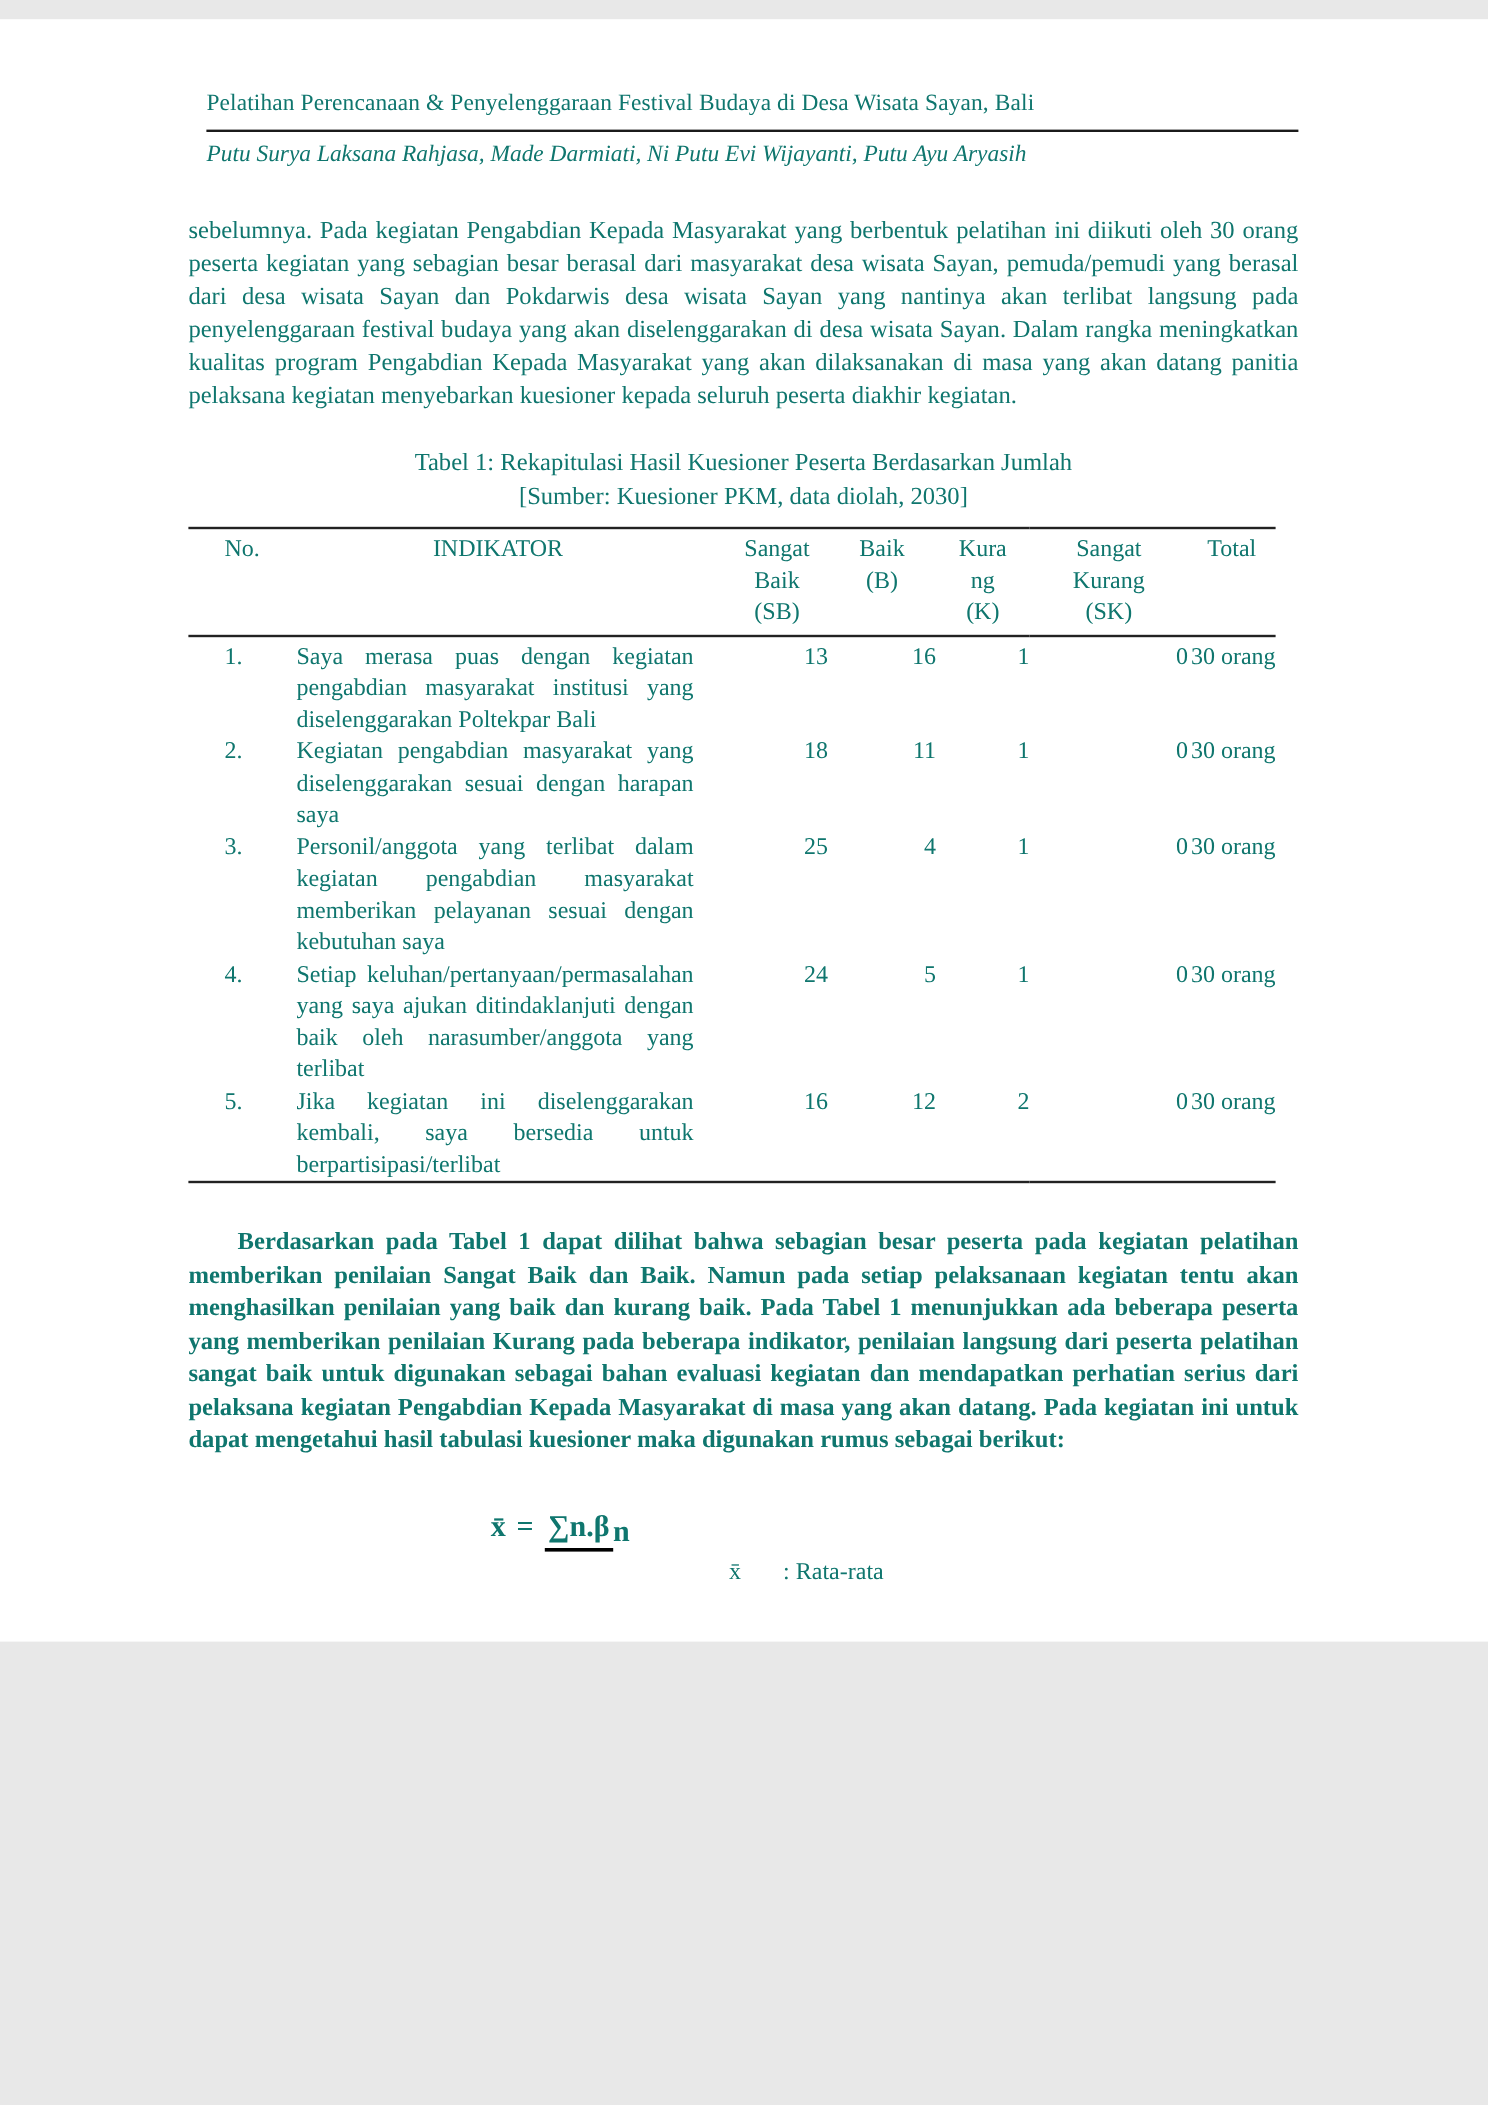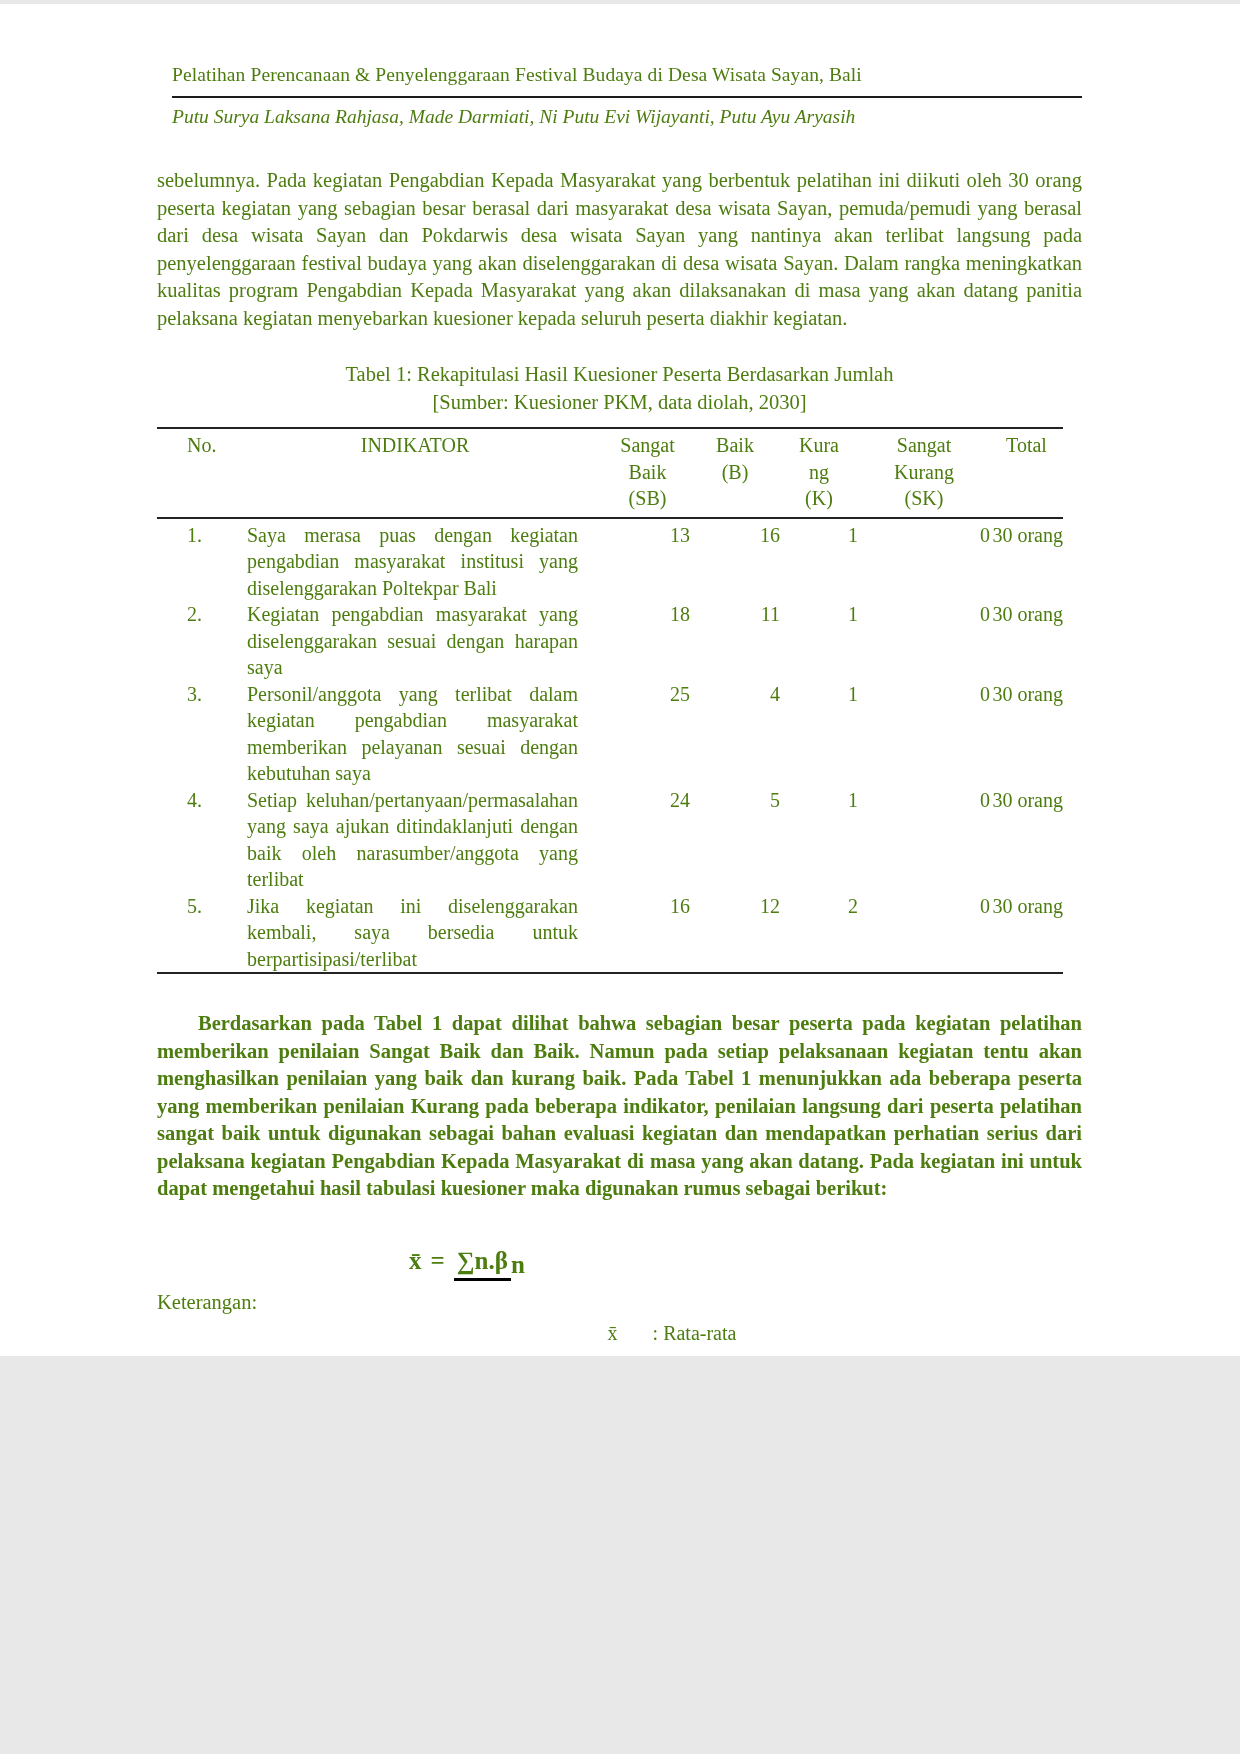--- a/index.html
+++ b/index.html
@@ -1,24 +1,24 @@
 <!DOCTYPE html>
 <html><head>
 <meta charset="utf-8">
 <style>
   * { box-sizing: border-box; }
   html,body { margin:0; padding:0; background:#e8e8e8; }
   .page {
     position: relative;
     width: 1240px;
     height: 1352px;
-    margin: 4px auto;
+    margin: 16px auto;
     background: #ffffff;
     font-family: "Liberation Serif", serif;
-    color: #4d7c0f;
+    color: #0f766e;
     overflow: hidden;
   }
   .content {
     position: absolute;
     left: 157px;
     top: 58px;
     width: 925px;
   }
   .running-title {
     font-size: 19.5px;
@@ -233,21 +233,20 @@
 
     <div class="formula">
       <span class="mean">x̄</span>
       <span class="eq">=</span>
       <span class="frac">
         <span class="num">∑n.β</span>
         <span class="den">n</span>
       </span>
     </div>
 
-    <div class="keterangan-label">Keterangan:</div>
     <div class="keterangan-row">
       <span class="ket-symbol">x̄</span><span>: Rata-rata</span>
     </div>
 
   </div>
 
   <div class="page-footer">
     <hr class="footer-rule">
     <div class="footer-line">
       <span>Jurnal Pengabdian Kepada Masyarakat Makardhi Vol. 2. No. 2</span>

